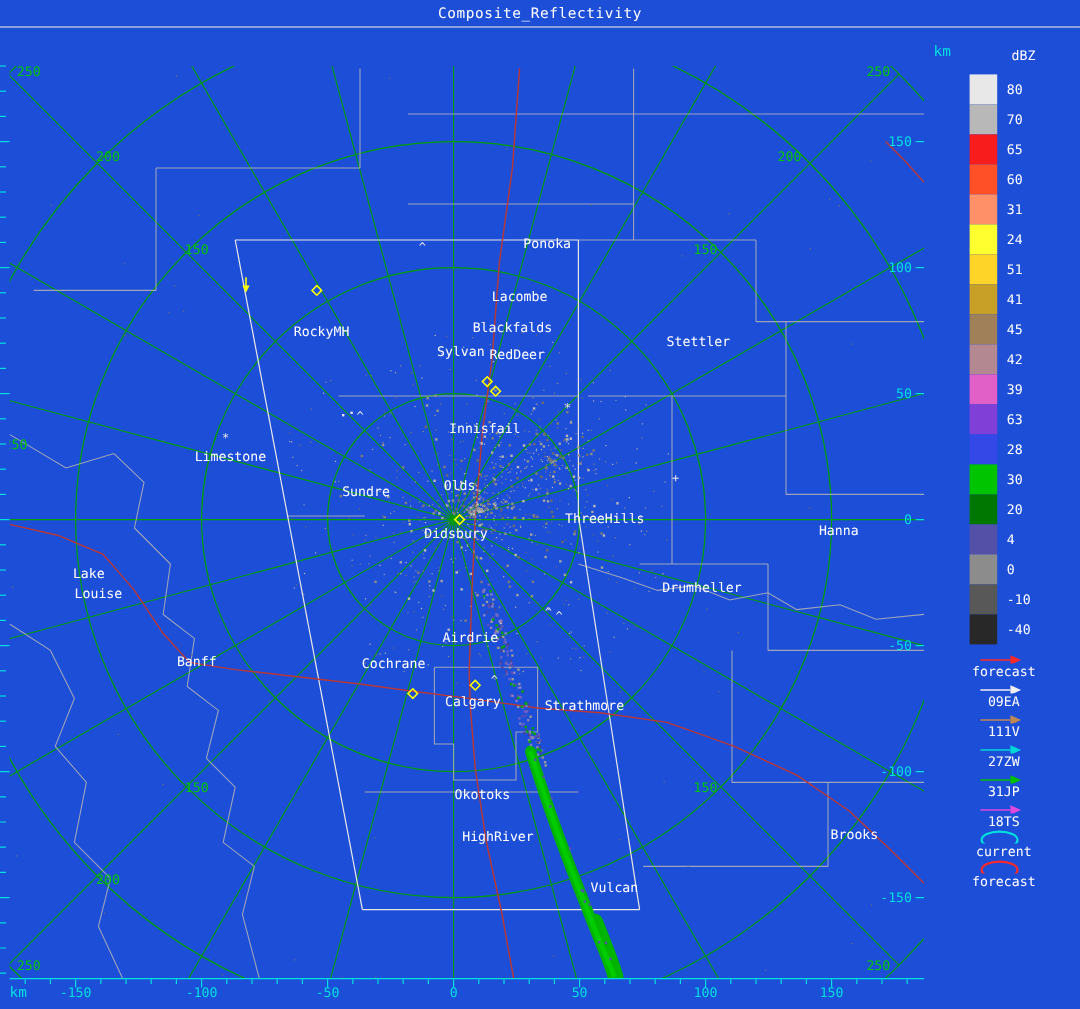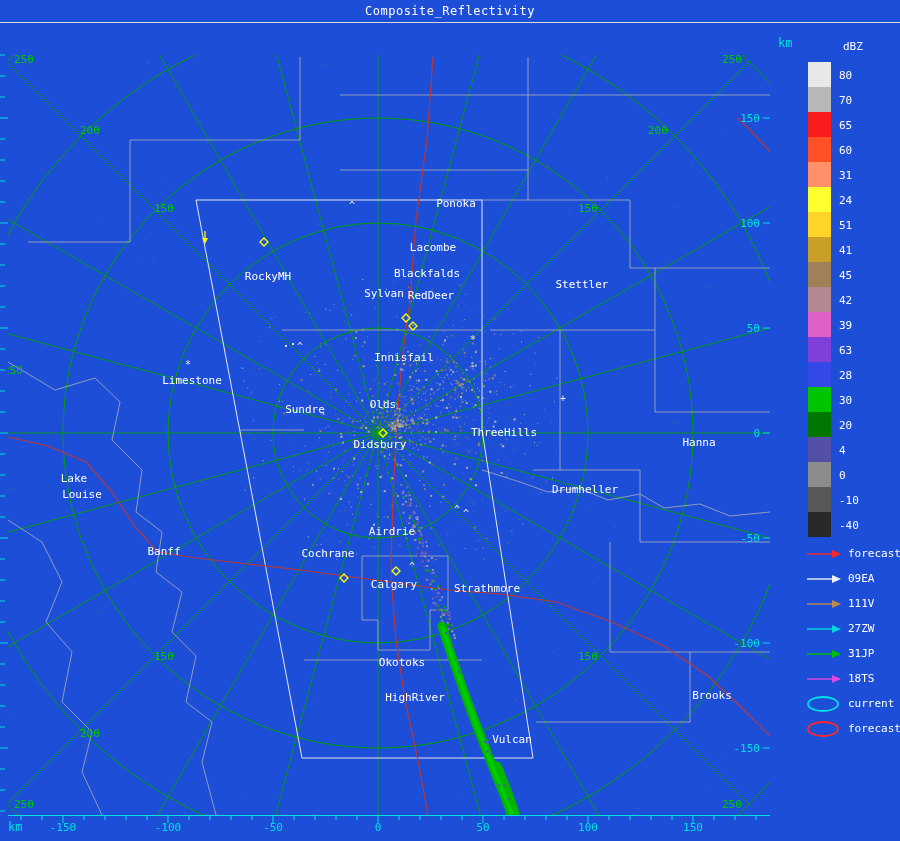--- a/index.html
+++ b/index.html
@@ -13,21 +13,21 @@
   .unit-bottom{position:absolute;left:8px;top:820px;color:#00e0e0;font-size:12px;}
   #map-svg{position:absolute;left:0;top:0;}
   #map-svg text{font-family:"DejaVu Sans Mono",monospace;}
   .dbz{position:absolute;left:831px;top:40px;color:#fff;font-size:11px;margin-left:12px;}
   #scale{position:absolute;left:808px;top:62px;width:92px;}
   .scale-row{height:25px;position:relative;}
   .scale-swatch{position:absolute;left:0;top:0;width:23px;height:25px;}
   .scale-label{position:absolute;left:31px;top:50%;transform:translateY(-50%);
                color:#fff;font-size:11px;}
   #legend{position:absolute;left:805px;top:541px;}
-  .legend-row{height:25px;display:flex;align-items:center;}
+  .legend-row{height:25px;display:flex;align-items:center;flex-direction:column;}
   .legend-label{color:#fff;font-size:11px;margin-left:5px;}
 </style>
 </head>
 <body>
 
 <div class="screen">
   <div class="titlebar">
     <span class="title">Composite_Reflectivity</span>
   </div>
   <span class="unit-top">km</span>

